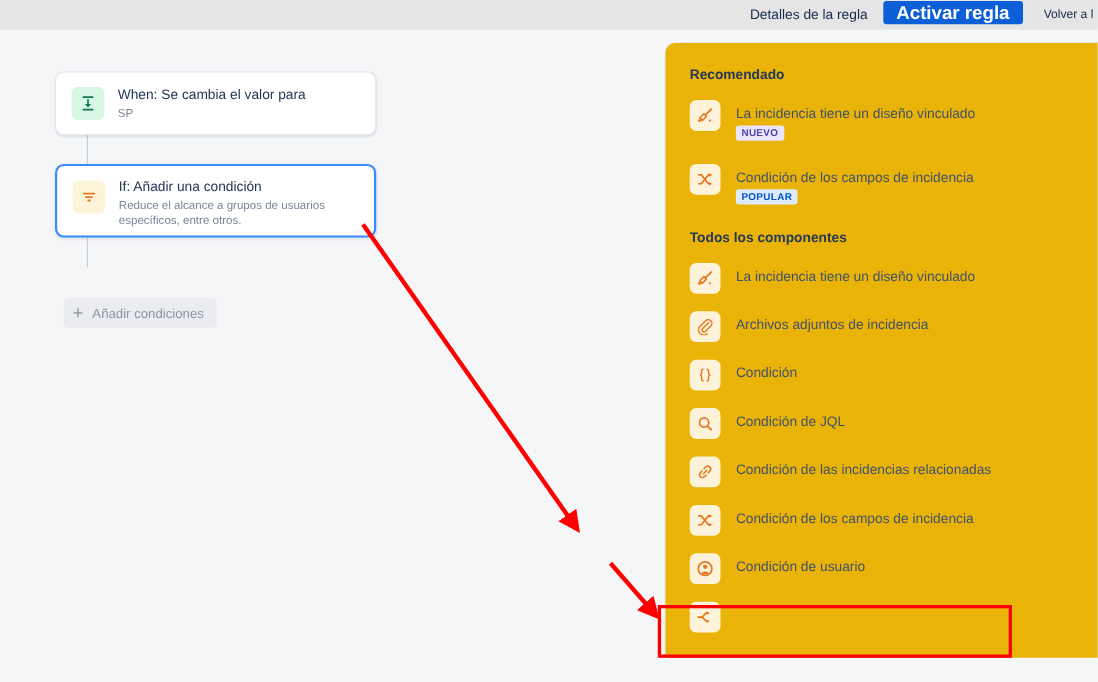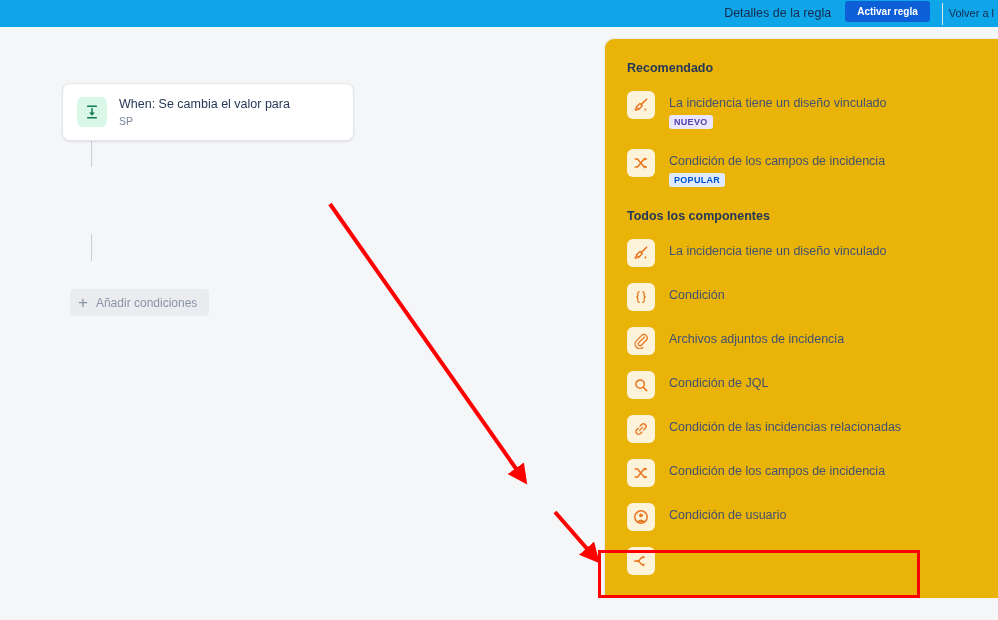--- a/index.html
+++ b/index.html
@@ -15,21 +15,21 @@
     position: relative;
     width: 998px; height: 620px;
     background: #f5f6f8;
   }
 
   
   .topbar {
     position: absolute;
     left: 0; top: 0; right: 0;
     height: 27px;
-    background: #0ea5e9;
+    background: #e5e5e5;
     display: flex;
     align-items: center;
     justify-content: flex-end;
     padding-right: 0;
   }
   .topbar-inner {
     display: flex;
     align-items: center;
     height: 27px;
     gap: 0;
@@ -38,21 +38,21 @@
     font-size: 12.5px;
     color: #172b4d;
     padding: 0 14px;
     line-height: 27px;
     white-space: nowrap;
     cursor: pointer;
   }
   .tb-primary {
     background: #0c5fd6;
     color: #ffffff;
-    font-size: 10px;
+    font-size: 17px;
     font-weight: bold;
     border: none;
     border-radius: 3px;
     height: 21px;
     padding: 0 12px;
     margin-top: -4px;
     cursor: pointer;
     font-family: "Liberation Sans", sans-serif;
     white-space: nowrap;
   }
@@ -66,21 +66,21 @@
     font-size: 11px;
     color: #172b4d;
     line-height: 27px;
     white-space: nowrap;
     padding-right: 4px;
     overflow: hidden;
     cursor: pointer;
   }
 
   
-  .canvas { position: absolute; left: 0; top: 44px; width: 604px; bottom: 0; margin-left: 12px; }
+  .canvas { position: absolute; left: 0; top: 26px; width: 604px; bottom: 0; }
 
   .connector {
     position: absolute;
     left: 79px;
     width: 1px;
     background: #c9cdd4;
   }
   .conn-1 { top: 96px; height: 27px; }
   .conn-2 { top: 190px; height: 27px; }
 
@@ -239,20 +239,33 @@
           <path d="M5.1 8.6 L8 11.7 L10.9 8.6 Z" fill="#0f7b55"></path>
           <rect x="3" y="12.9" width="10" height="1.5" rx="0.6" fill="#0f7b55"></rect>
         </svg>
       </div>
       <div class="node-text">
         <div class="node-title">When: Se cambia el valor para</div>
         <div class="node-sub">SP</div>
       </div>
     </div>
 
+    <div class="node cond">
+      <div class="node-icon icon-cond">
+        <svg width="16" height="16" viewBox="0 0 16 16" aria-hidden="true">
+          <rect x="2.5" y="4.2" width="11" height="1.7" rx="0.85" fill="#e8761f"></rect>
+          <rect x="4.3" y="7.3" width="7.4" height="1.7" rx="0.85" fill="#e8761f"></rect>
+          <rect x="6.4" y="10.4" width="3.2" height="1.7" rx="0.85" fill="#e8761f"></rect>
+        </svg>
+      </div>
+      <div class="node-text">
+        <div class="node-title">If: Añadir una condición</div>
+        <div class="node-sub">Reduce el alcance a grupos de usuarios específicos, entre otros.</div>
+      </div>
+    </div>
 
     <div class="add-component">
       <span class="add-plus">+</span>
       <span class="add-label">Añadir condiciones</span>
     </div>
   </div>
 
   <div class="panel">
 
     <div class="section-title">Recomendado</div>
@@ -299,37 +312,37 @@
         </svg>
       </div>
       <div class="opt-body">
         <div class="opt-label">La incidencia tiene un diseño vinculado</div>
       </div>
     </div>
 
     <div class="opt compact">
       <div class="opt-icon">
         <svg width="16" height="16" viewBox="0 0 16 16" aria-hidden="true">
+          <path d="M11.3 4.2 L5.6 9.9 a1.8 1.8 0 0 0 2.5 2.5 L13.2 7.3 a3.3 3.3 0 0 0 -4.7 -4.7 L3.3 7.9 a4.6 4.6 0 0 0 6.5 6.5" stroke="#e8761f" stroke-width="1.3" fill="none" stroke-linecap="round"></path>
+        </svg>
+      </div>
+      <div class="opt-body">
+        <div class="opt-label">Archivos adjuntos de incidencia</div>
+      </div>
+    </div>
+
+    <div class="opt compact">
+      <div class="opt-icon">
+        <svg width="16" height="16" viewBox="0 0 16 16" aria-hidden="true">
           <path d="M6.2 2.6 C4.6 2.6 4.8 5.4 4.8 6.4 C4.8 7.4 4.0 8 3.2 8 C4.0 8 4.8 8.6 4.8 9.6 C4.8 10.6 4.6 13.4 6.2 13.4" stroke="#e8761f" stroke-width="1.3" fill="none" stroke-linecap="round"></path>
           <path d="M9.8 2.6 C11.4 2.6 11.2 5.4 11.2 6.4 C11.2 7.4 12.0 8 12.8 8 C12.0 8 11.2 8.6 11.2 9.6 C11.2 10.6 11.4 13.4 9.8 13.4" stroke="#e8761f" stroke-width="1.3" fill="none" stroke-linecap="round"></path>
         </svg>
       </div>
       <div class="opt-body">
         <div class="opt-label">Condición</div>
-      </div>
-    </div>
-
-    <div class="opt compact">
-      <div class="opt-icon">
-        <svg width="16" height="16" viewBox="0 0 16 16" aria-hidden="true">
-          <path d="M11.3 4.2 L5.6 9.9 a1.8 1.8 0 0 0 2.5 2.5 L13.2 7.3 a3.3 3.3 0 0 0 -4.7 -4.7 L3.3 7.9 a4.6 4.6 0 0 0 6.5 6.5" stroke="#e8761f" stroke-width="1.3" fill="none" stroke-linecap="round"></path>
-        </svg>
-      </div>
-      <div class="opt-body">
-        <div class="opt-label">Archivos adjuntos de incidencia</div>
       </div>
     </div>
 
     <div class="opt compact">
       <div class="opt-icon">
         <svg width="16" height="16" viewBox="0 0 16 16" aria-hidden="true">
           <circle cx="7.1" cy="7.1" r="4.2" stroke="#e8761f" stroke-width="1.5" fill="none"></circle>
           <path d="M10.3 10.3 L13.6 13.6" stroke="#e8761f" stroke-width="1.6" stroke-linecap="round"></path>
         </svg>
       </div>

